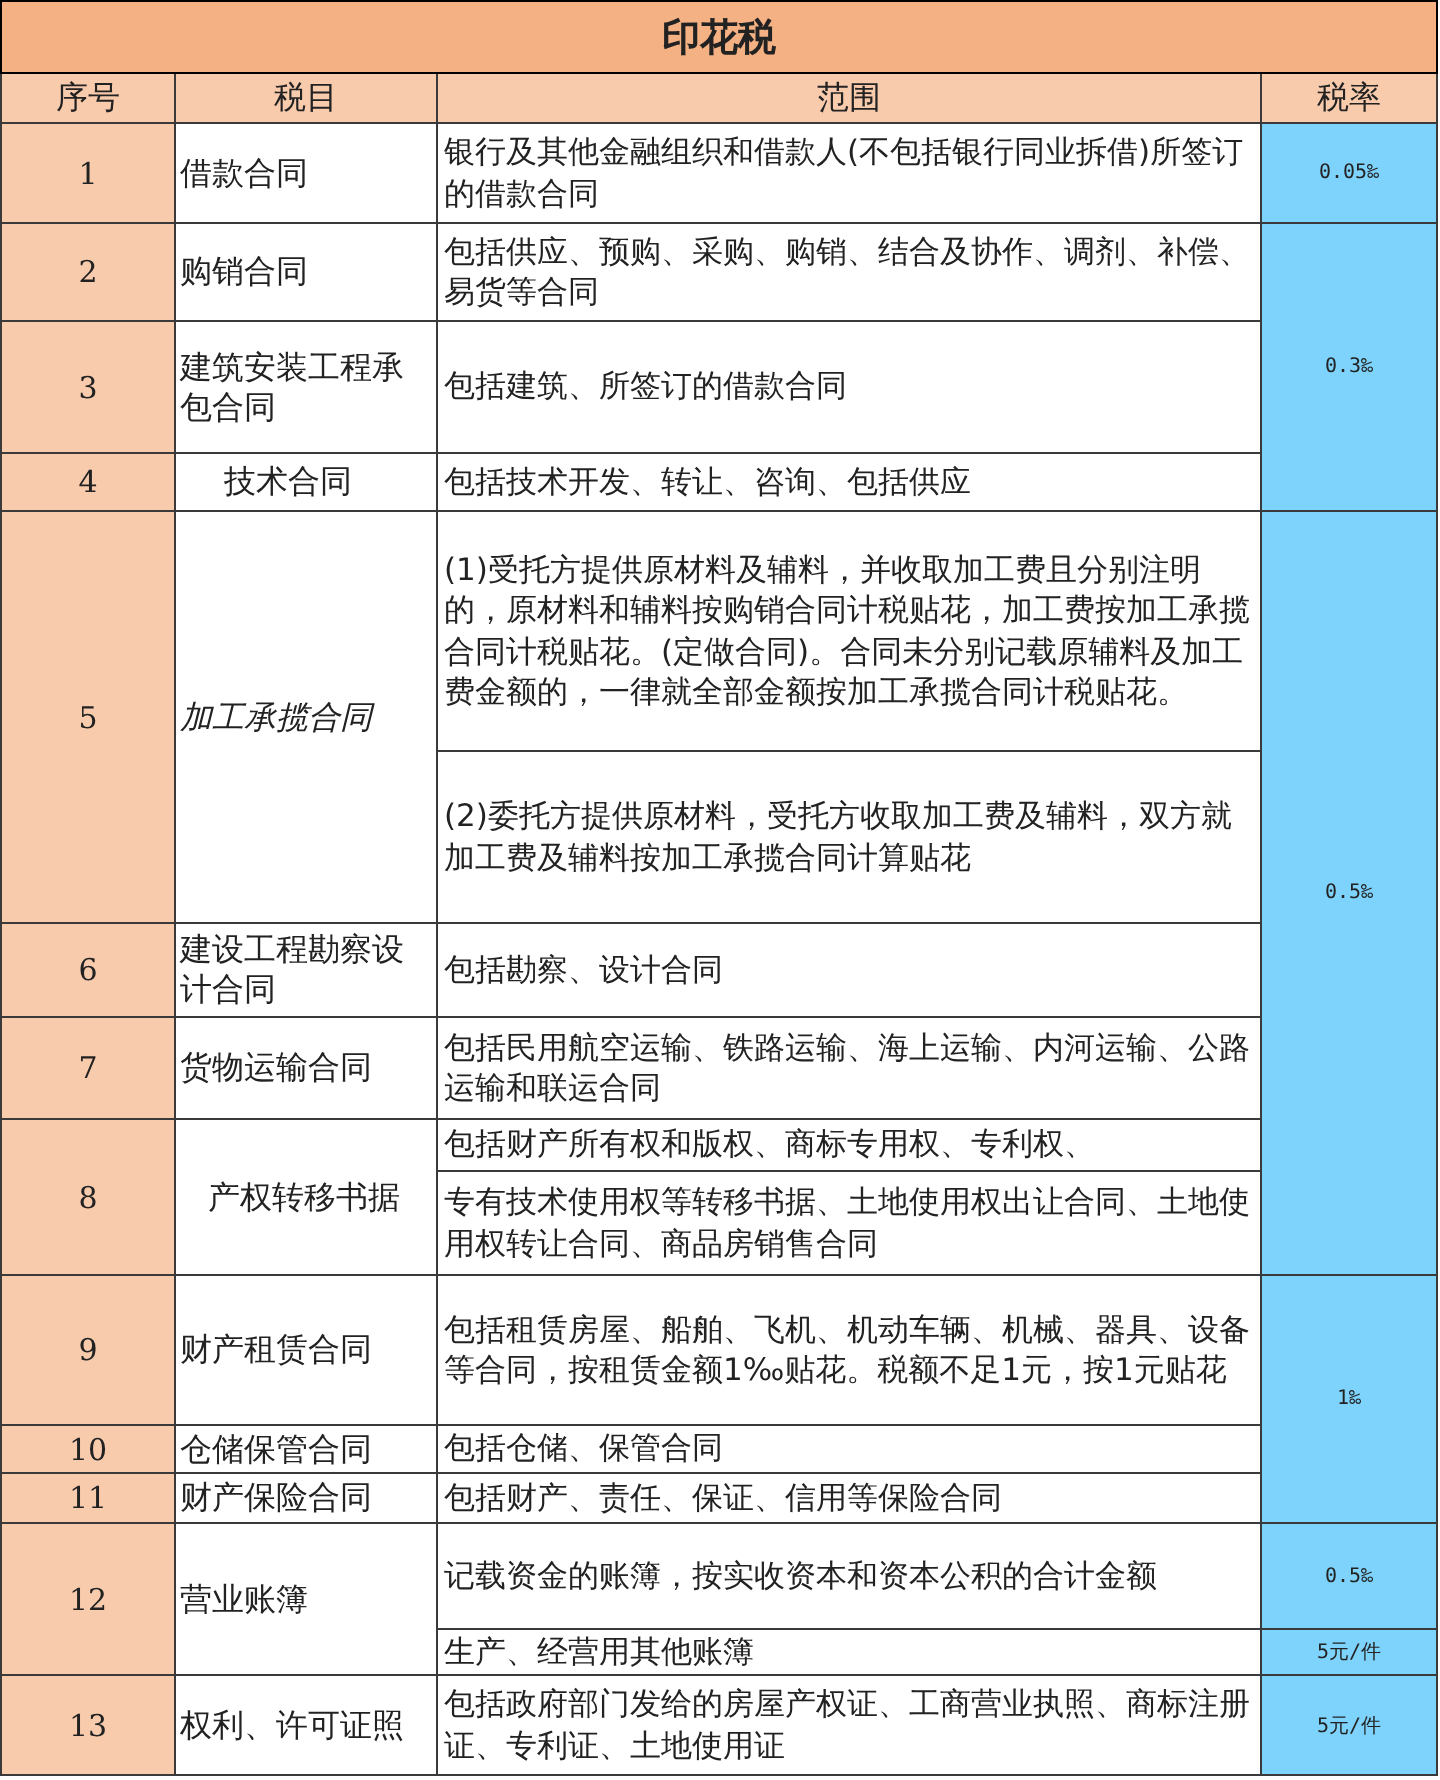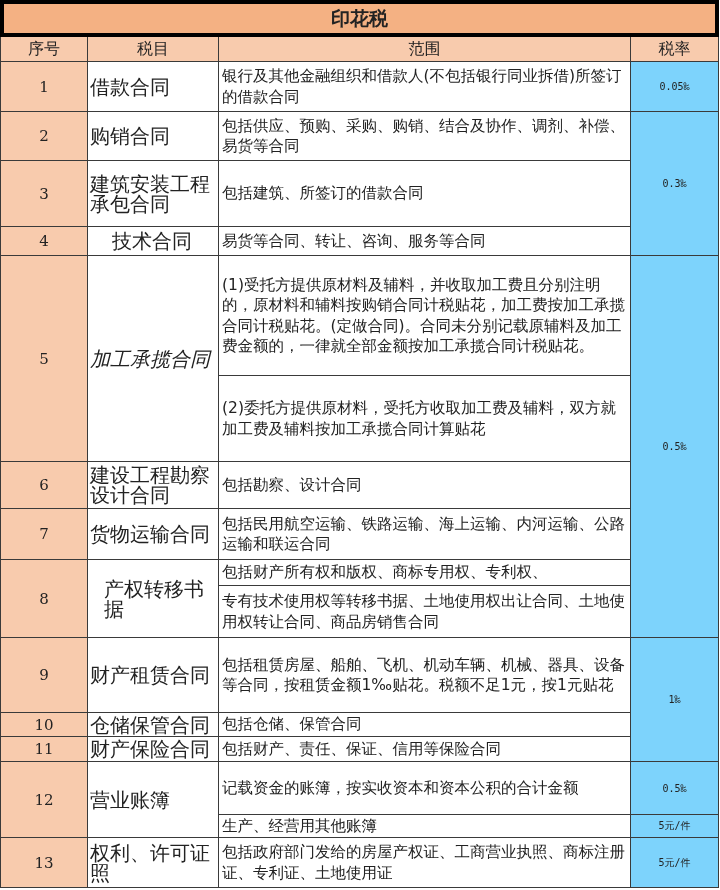--- a/index.html
+++ b/index.html
@@ -1,25 +1,25 @@
 <!DOCTYPE html>
 <html><head>
 <meta charset="utf-8">
 <style>
   html, body { margin: 0; padding: 0; background: #ffffff; }
   body { width: 720px; height: 890px; position: relative; overflow: hidden;
          font-family: "DejaVu Sans", "Liberation Sans", sans-serif; color: #222; }
   .cell { position: absolute; box-sizing: border-box; border-right: 1px solid #3a3a3a;
           border-bottom: 1px solid #3a3a3a; display: flex; align-items: center; overflow: hidden; }
   .title { left: 0; top: 0; width: 719px; height: 37px; background: #f4b183;
-           border: 4px solid #000000; justify-content: center; font-size: 19px; font-weight: bold; }
+           border: 1px solid #000000; justify-content: center; font-size: 19px; font-weight: bold; }
   .hdr { background: #f8cbad; justify-content: center; font-size: 16px; }
   .seq { background: #f8cbad; justify-content: center; font-size: 15px;
          font-family: "DejaVu Serif", "Liberation Serif", serif; }
-  .item { background: #fff; font-size: 20px; line-height: 20px; padding-left: 2px; padding-right: 2px; }
+  .item { background: #fff; font-size: 16px; line-height: 20px; padding-left: 2px; padding-right: 2px; }
   .scope { background: #fff; font-size: 15.5px; line-height: 20.5px; padding-left: 3px; padding-right: 4px; }
   .rate { background: #7dd3fc; justify-content: center; font-size: 10px;
           font-family: "DejaVu Sans Mono", "Liberation Mono", monospace; }
   .first { border-left: 1px solid #3a3a3a; }
   .txt { display: block; width: 100%; }
 </style>
 </head>
 <body>
 
 <div>
@@ -74,21 +74,21 @@
       <span class="txt">包括建筑、所签订的借款合同</span>
     </div>
 
   <div class="cell seq first" style="left:0;top:227px;width:88px;height:29px;">
       <span>4</span>
     </div>
   <div class="cell item" style="left:88px;top:227px;width:131px;height:29px;padding-left:24px;">
       <span class="txt">技术合同</span>
     </div>
   <div class="cell scope" style="left:219px;top:227px;width:412px;height:29px;">
-      <span class="txt">易货等合同、转让、咨询、服务等合同</span>
+      <span class="txt">包括技术开发、转让、咨询、包括供应</span>
     </div>
 
   <div class="cell rate" style="left:631px;top:112px;width:88px;height:144px;">
       <span>0.3‰</span>
     </div>
 
   <div class="cell seq first" style="left:0;top:256px;width:88px;height:206px;">
       <span>5</span>
     </div>
   <div class="cell item" style="left:88px;top:256px;width:131px;height:206px;font-style:italic;">

